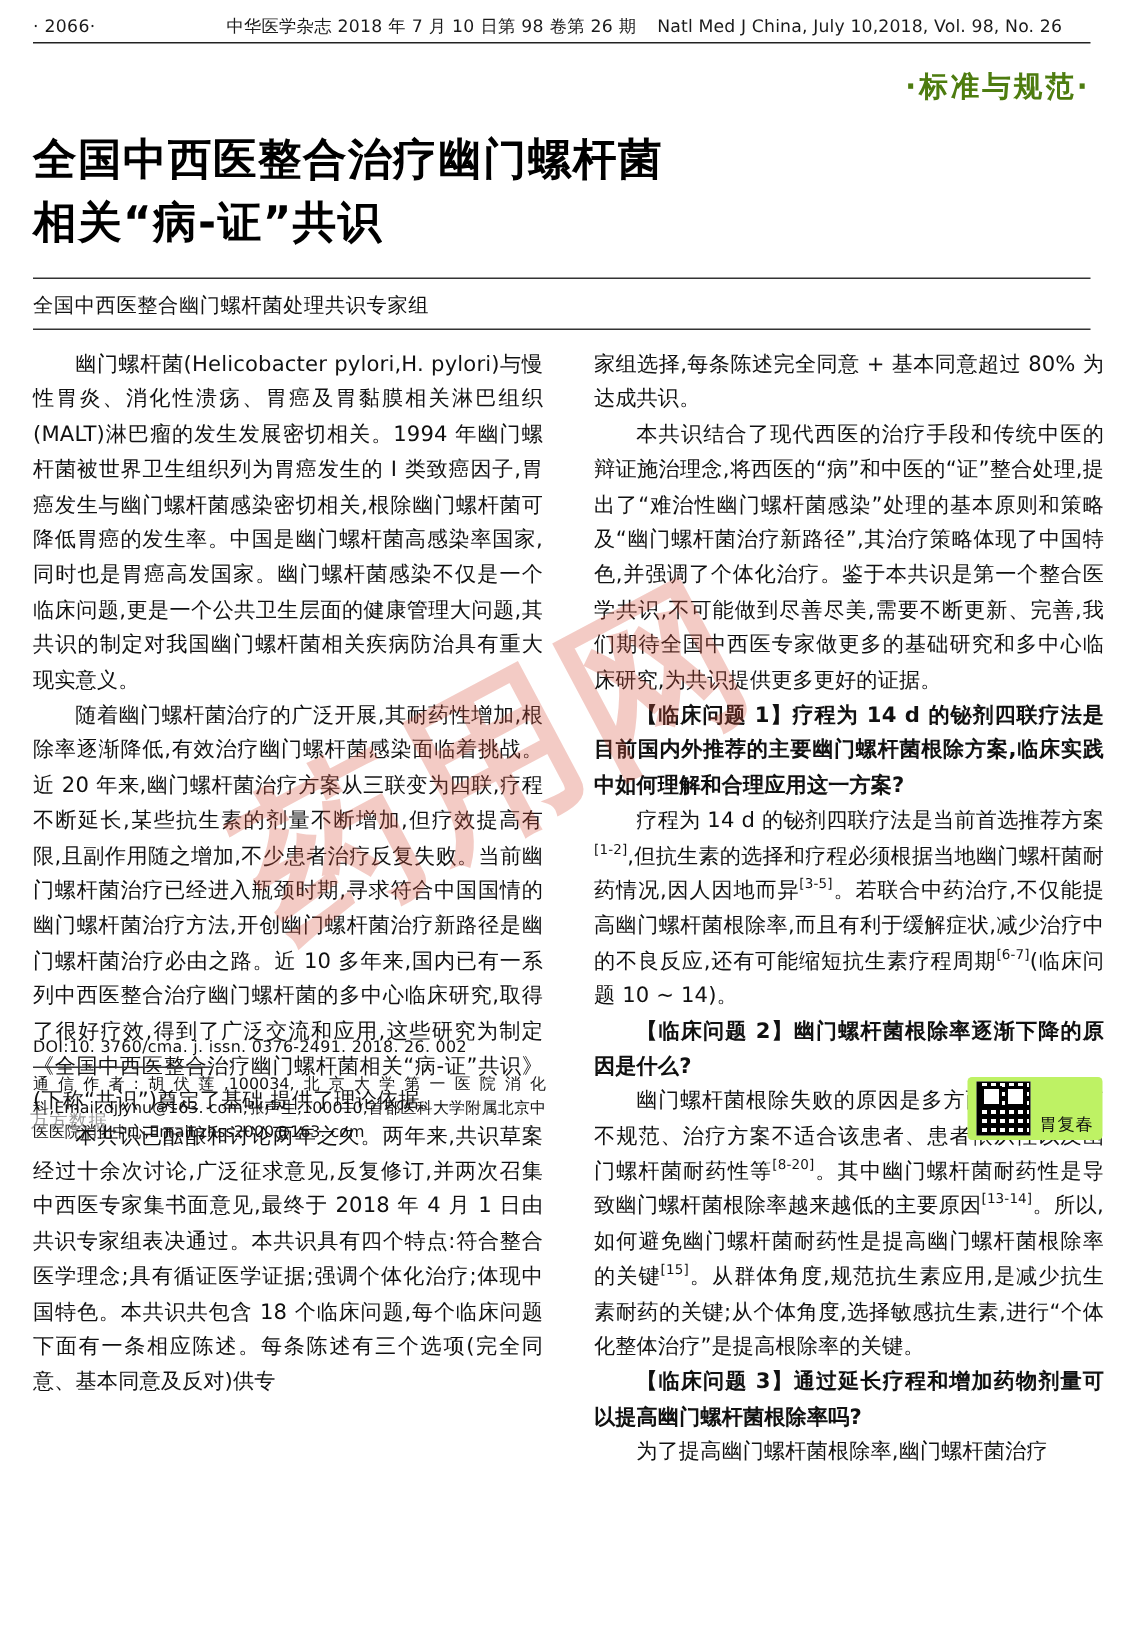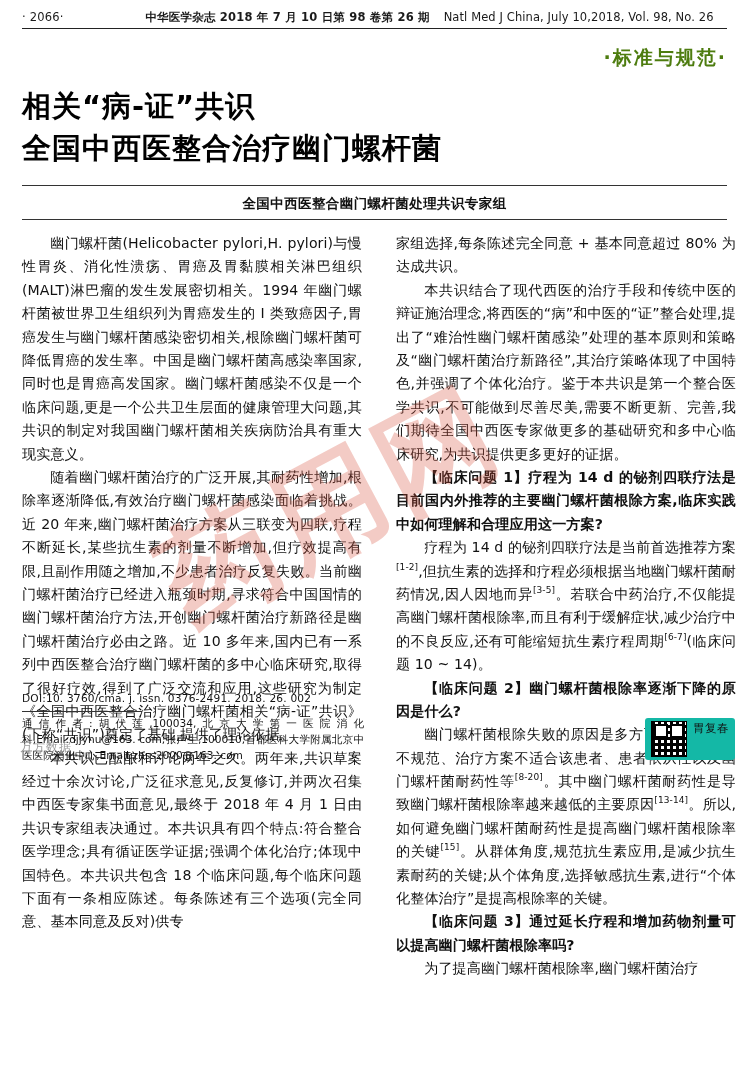--- a/index.html
+++ b/index.html
@@ -34,21 +34,21 @@
   .rh-page {
     width: 110px;
     flex: 0 0 auto;
     font-size: 11.5px;
   }
   .rh-center {
     flex: 1 1 auto;
     text-align: center;
     white-space: nowrap;
   }
-  .rh-cn { margin-right: 10px; font-weight: bold; }
+  .rh-cn { margin-right: 10px; }
   .rh-en { letter-spacing: 0.1px; text-align: right; }
   .rule-top {
     border-top: 1.1px solid #222;
     margin: 0 0 16px 0;
   }
   
   .section-marker {
     text-align: right;
     font-size: 19px;
     font-weight: bold;
@@ -65,24 +65,23 @@
     margin: 0 0 16px 0;
     color: #000;
   }
   .title-line { display: block; }
   .rule-underline {
     border-top: 1.2px solid #333;
     margin: 2px 0 9px 0;
   }
   .author-group {
     font-size: 13.5px;
-    font-weight: bold;
+    font-weight: normal;
     letter-spacing: 0.4px;
     margin-bottom: 4px;
-    text-align: center;
   }
   .rule-underline2 {
     border-top: 1.2px solid #333;
     margin: 6px 0 12px 0;
   }
   
   .columns {
     display: flex;
     gap: 34px;
     align-items: flex-start;
@@ -152,23 +151,23 @@
     font-size: 12px;
     color: rgba(120,120,120,0.75);
     letter-spacing: 1px;
   }
   
   .qr-badge {
     position: absolute;
     right: 14px;
     bottom: 10px;
     display: flex;
-    align-items: flex-start;
+    align-items: flex-end;
     gap: 6px;
-    background: #14b8a6;
+    background: #bef264;
     padding: 3px 6px;
     border-radius: 3px;
   }
   .qr-code {
     width: 34px;
     height: 34px;
     background:
       linear-gradient(90deg, #000 50%, transparent 50%),
       linear-gradient(0deg, #000 50%, transparent 50%);
     background-size: 6px 6px, 6px 6px;
@@ -203,22 +202,22 @@
     <div class="rh-center">
       <span class="rh-cn">中华医学杂志 2018 年 7 月 10 日第 98 卷第 26 期</span>
       <span class="rh-en">Natl Med J China, July 10,2018, Vol. 98, No. 26</span>
     </div>
   </div>
   <div class="rule-top"></div>
 
   <div class="section-marker">·标准与规范·</div>
 
   <h1 class="title">
+    <span class="title-line">全国中西医整合治疗幽门螺杆菌</span>
     <span class="title-line">相关“病-证”共识</span>
-    <span class="title-line">全国中西医整合治疗幽门螺杆菌</span>
   </h1>
   <div class="rule-underline"></div>
 
   <div class="author-group">全国中西医整合幽门螺杆菌处理共识专家组</div>
   <div class="rule-underline2"></div>
 
   <div class="columns">
 
     <div class="col">
       <p class="indent">幽门螺杆菌(Helicobacter pylori,H. pylori)与慢性胃炎、消化性溃疡、胃癌及胃黏膜相关淋巴组织(MALT)淋巴瘤的发生发展密切相关。1994 年幽门螺杆菌被世界卫生组织列为胃癌发生的 I 类致癌因子,胃癌发生与幽门螺杆菌感染密切相关,根除幽门螺杆菌可降低胃癌的发生率。中国是幽门螺杆菌高感染率国家,同时也是胃癌高发国家。幽门螺杆菌感染不仅是一个临床问题,更是一个公共卫生层面的健康管理大问题,其共识的制定对我国幽门螺杆菌相关疾病防治具有重大现实意义。</p>

